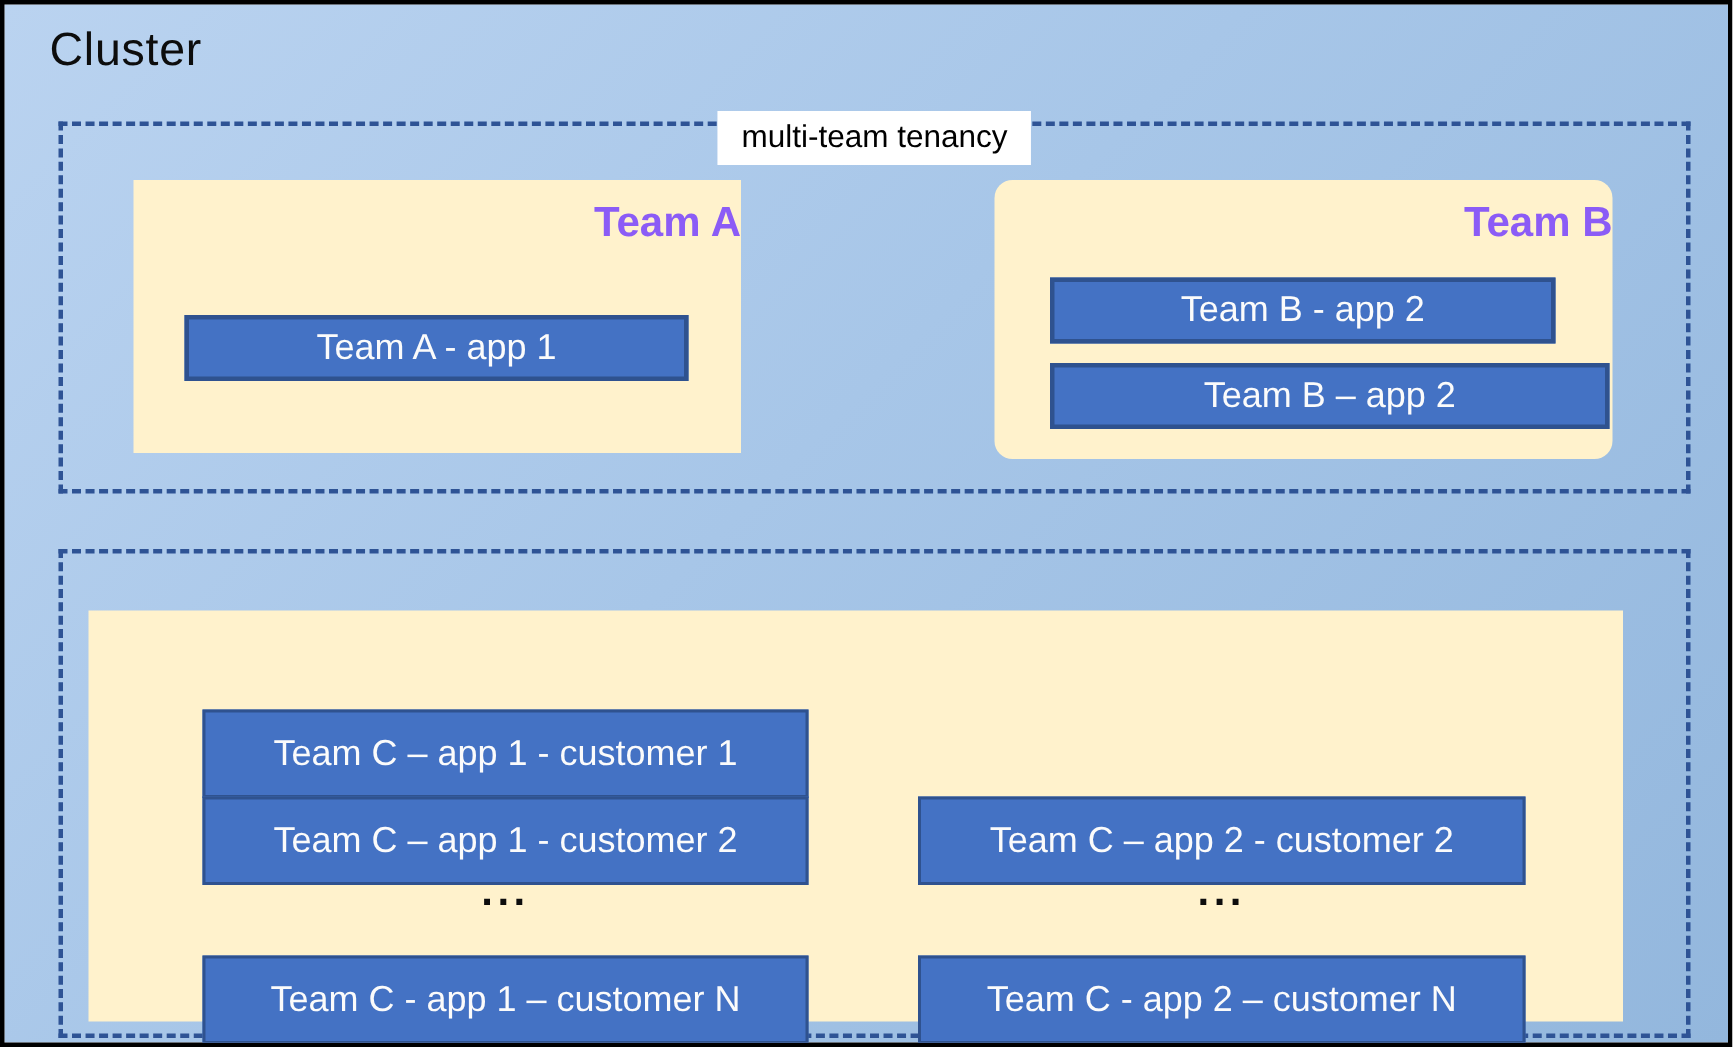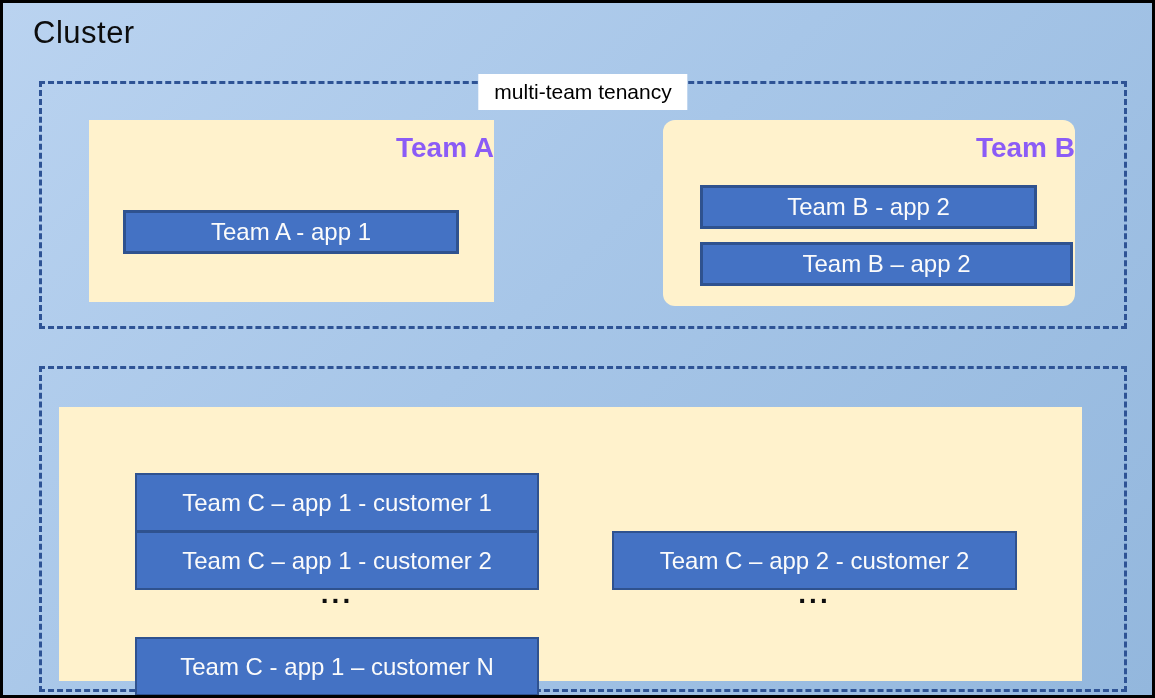--- a/index.html
+++ b/index.html
@@ -130,16 +130,17 @@
 
     <div class="panel panel-team-c">
 
       <div class="app-box app-c col1 row1">Team C – app 1 - customer 1</div>
       <div class="app-box app-c col1 row2">Team C – app 1 - customer 2</div>
       <div class="ellipsis col1">...</div>
       <div class="app-box app-c col1 rowN">Team C - app 1 – customer N</div>
 
       <div class="app-box app-c col2 row2">Team C – app 2 - customer 2</div>
       <div class="ellipsis col2">...</div>
+      <div class="app-box app-c col2 rowN">Team C - app 2 – customer N</div>
     </div>
   </div>
 
 </div>
 
 </body></html>

